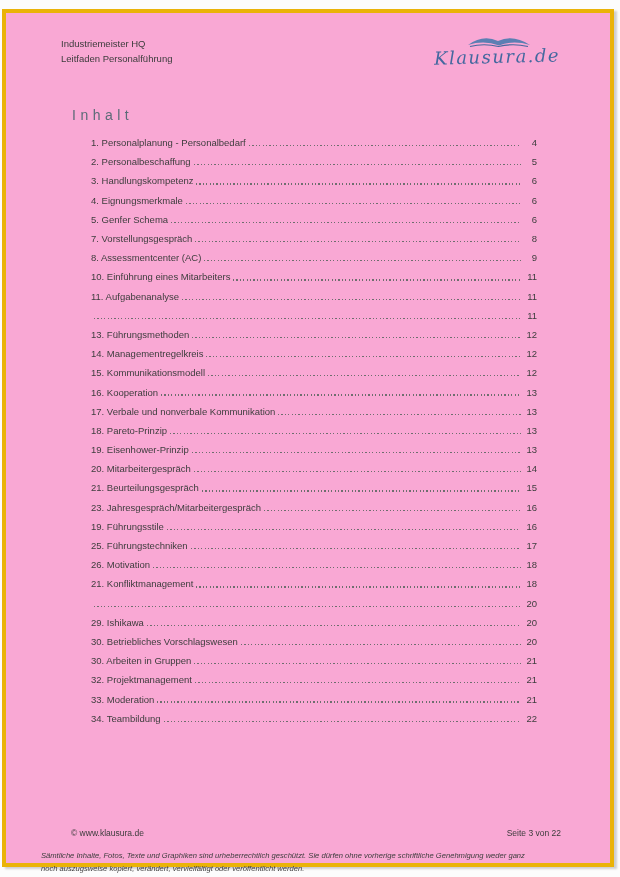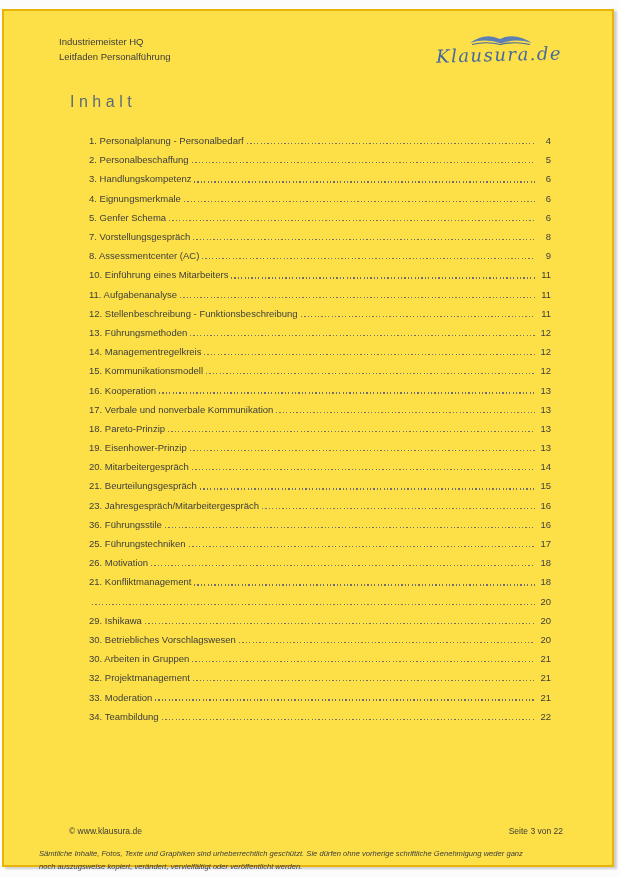--- a/index.html
+++ b/index.html
@@ -1,43 +1,43 @@
 <!DOCTYPE html>
 <html><head>
 <meta charset="utf-8">
 <style>
   html,body{margin:0;padding:0;width:620px;height:877px;overflow:hidden;background:#fcfcfc;}
   body{font-family:"Liberation Sans",sans-serif;position:relative;-webkit-font-smoothing:antialiased;}
 
   .page{
     position:absolute;left:2px;top:9px;width:612px;height:858px;
-    background:#fde047;border:2px solid #eab308;box-sizing:border-box;
+    background:#f9a8d4;border:4px solid #eab308;box-sizing:border-box;
     box-shadow:3px 2px 2px rgba(0,0,0,0.18);
   }
 
   
   .header-left{
     position:absolute;left:55px;top:23px;
     font-size:9.5px;line-height:15px;color:#3c3c3c;
   }
   .logo{position:absolute;right:40px;top:20px;width:136px;height:44px;}
   .logo-book{position:absolute;left:32px;top:0px;}
   .logo-text{
     position:absolute;left:0px;top:13px;white-space:nowrap;
     font-family:"DejaVu Serif",serif;font-style:italic;
     font-size:18px;letter-spacing:1.5px;color:#44689f;
     transform:rotate(-1.5deg);
   }
 
   
   .toc-title{
-    position:absolute;left:66px;top:82px;
-    font-size:16px;letter-spacing:4.5px;color:#5c6b77;
-  }
-  .toc-list{position:absolute;left:85px;top:120px;right:61px;}
+    position:absolute;left:66px;top:94px;
+    font-size:14px;letter-spacing:4.5px;color:#5c6b77;
+  }
+  .toc-list{position:absolute;left:85px;top:120px;right:73px;}
   .toc-row{
     display:flex;align-items:center;height:19.2px;
     font-size:9.5px;color:#3d3d3d;white-space:nowrap;
   }
   .toc-label{flex:0 0 auto;}
   .leader{
     flex:1 1 auto;height:1.2px;margin:0 2px 0 3px;position:relative;top:3px;
     background-image:repeating-linear-gradient(to right,#6e6e6e 0 1.2px,transparent 1.2px 3.4px);
   }
   .toc-page{flex:0 0 auto;min-width:14px;text-align:right;}
@@ -115,21 +115,20 @@
       <span class="toc-label">10. Einführung eines Mitarbeiters</span>
       <span class="leader"></span>
       <span class="toc-page">11</span>
     </div>
       <div class="toc-row">
       <span class="toc-label">11. Aufgabenanalyse</span>
       <span class="leader"></span>
       <span class="toc-page">11</span>
     </div>
       <div class="toc-row">
-      <span class="toc-label">12. Stellenbeschreibung - Funktionsbeschreibung</span>
       <span class="leader"></span>
       <span class="toc-page">11</span>
     </div>
       <div class="toc-row">
       <span class="toc-label">13. Führungsmethoden</span>
       <span class="leader"></span>
       <span class="toc-page">12</span>
     </div>
       <div class="toc-row">
       <span class="toc-label">14. Managementregelkreis</span>
@@ -170,21 +169,21 @@
       <span class="toc-label">21. Beurteilungsgespräch</span>
       <span class="leader"></span>
       <span class="toc-page">15</span>
     </div>
       <div class="toc-row">
       <span class="toc-label">23. Jahresgespräch/Mitarbeitergespräch</span>
       <span class="leader"></span>
       <span class="toc-page">16</span>
     </div>
       <div class="toc-row">
-      <span class="toc-label">36. Führungsstile</span>
+      <span class="toc-label">19. Führungsstile</span>
       <span class="leader"></span>
       <span class="toc-page">16</span>
     </div>
       <div class="toc-row">
       <span class="toc-label">25. Führungstechniken</span>
       <span class="leader"></span>
       <span class="toc-page">17</span>
     </div>
       <div class="toc-row">
       <span class="toc-label">26. Motivation</span>

